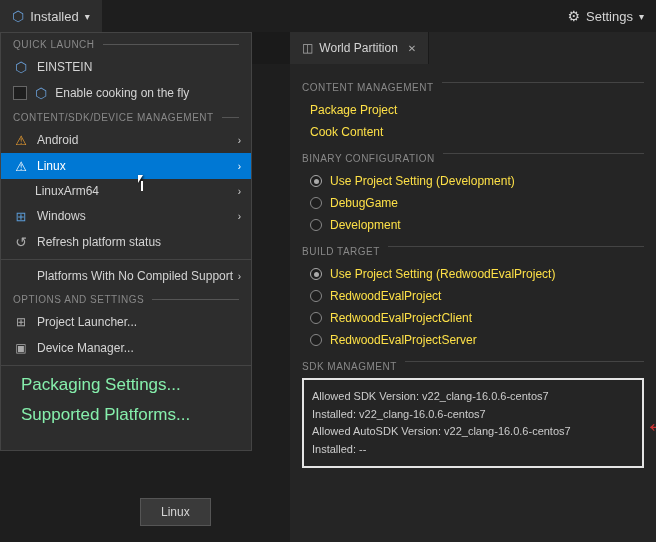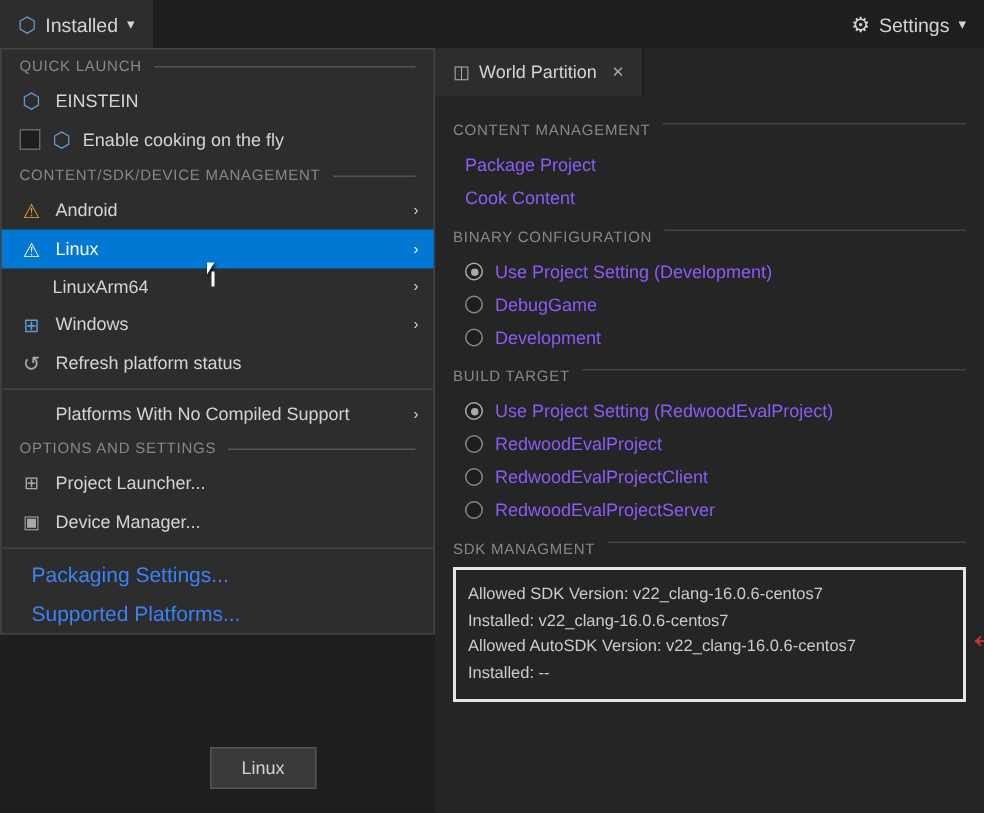--- a/index.html
+++ b/index.html
@@ -83,25 +83,25 @@
       color: #aaa;
       font-size: 10px;
       margin-left: 4px;
     }
 
     
     .dropdown-menu {
       position: absolute;
       top: 32px;
       left: 0;
-      width: 290px;
+      width: 252px;
       background: #2d2d2d;
       border: 1px solid #444;
       z-index: 100;
-      padding-bottom: 0;
+      padding-bottom: 20px;
     }
 
     .section-label {
       padding: 6px 12px 4px 12px;
       font-size: 10px;
       color: #888;
       text-transform: uppercase;
       letter-spacing: 0.5px;
       display: flex;
       align-items: center;
@@ -164,22 +164,22 @@
 
     .divider {
       height: 1px;
       background: #444;
       margin: 4px 0;
     }
 
     .menu-item-plain {
       padding: 5px 12px 5px 20px;
       cursor: pointer;
-      color: #3b82f6;
-      font-size: 14px;
+      color: #86efac;
+      font-size: 17px;
     }
 
     
     .right-panel {
       position: absolute;
       top: 64px;
       left: 290px;
       right: 0;
       bottom: 0;
       background: #252525;
@@ -205,21 +205,21 @@
       height: 1px;
       background: #444;
     }
 
     .panel-item {
       display: flex;
       align-items: center;
       gap: 8px;
       padding: 4px 8px;
       font-size: 12px;
-      color: #8b5cf6;
+      color: #fde047;
       cursor: pointer;
     }
 
     .radio-dot {
       width: 12px;
       height: 12px;
       border-radius: 50%;
       border: 1.5px solid #888;
       background: #1e1e1e;
       flex-shrink: 0;

